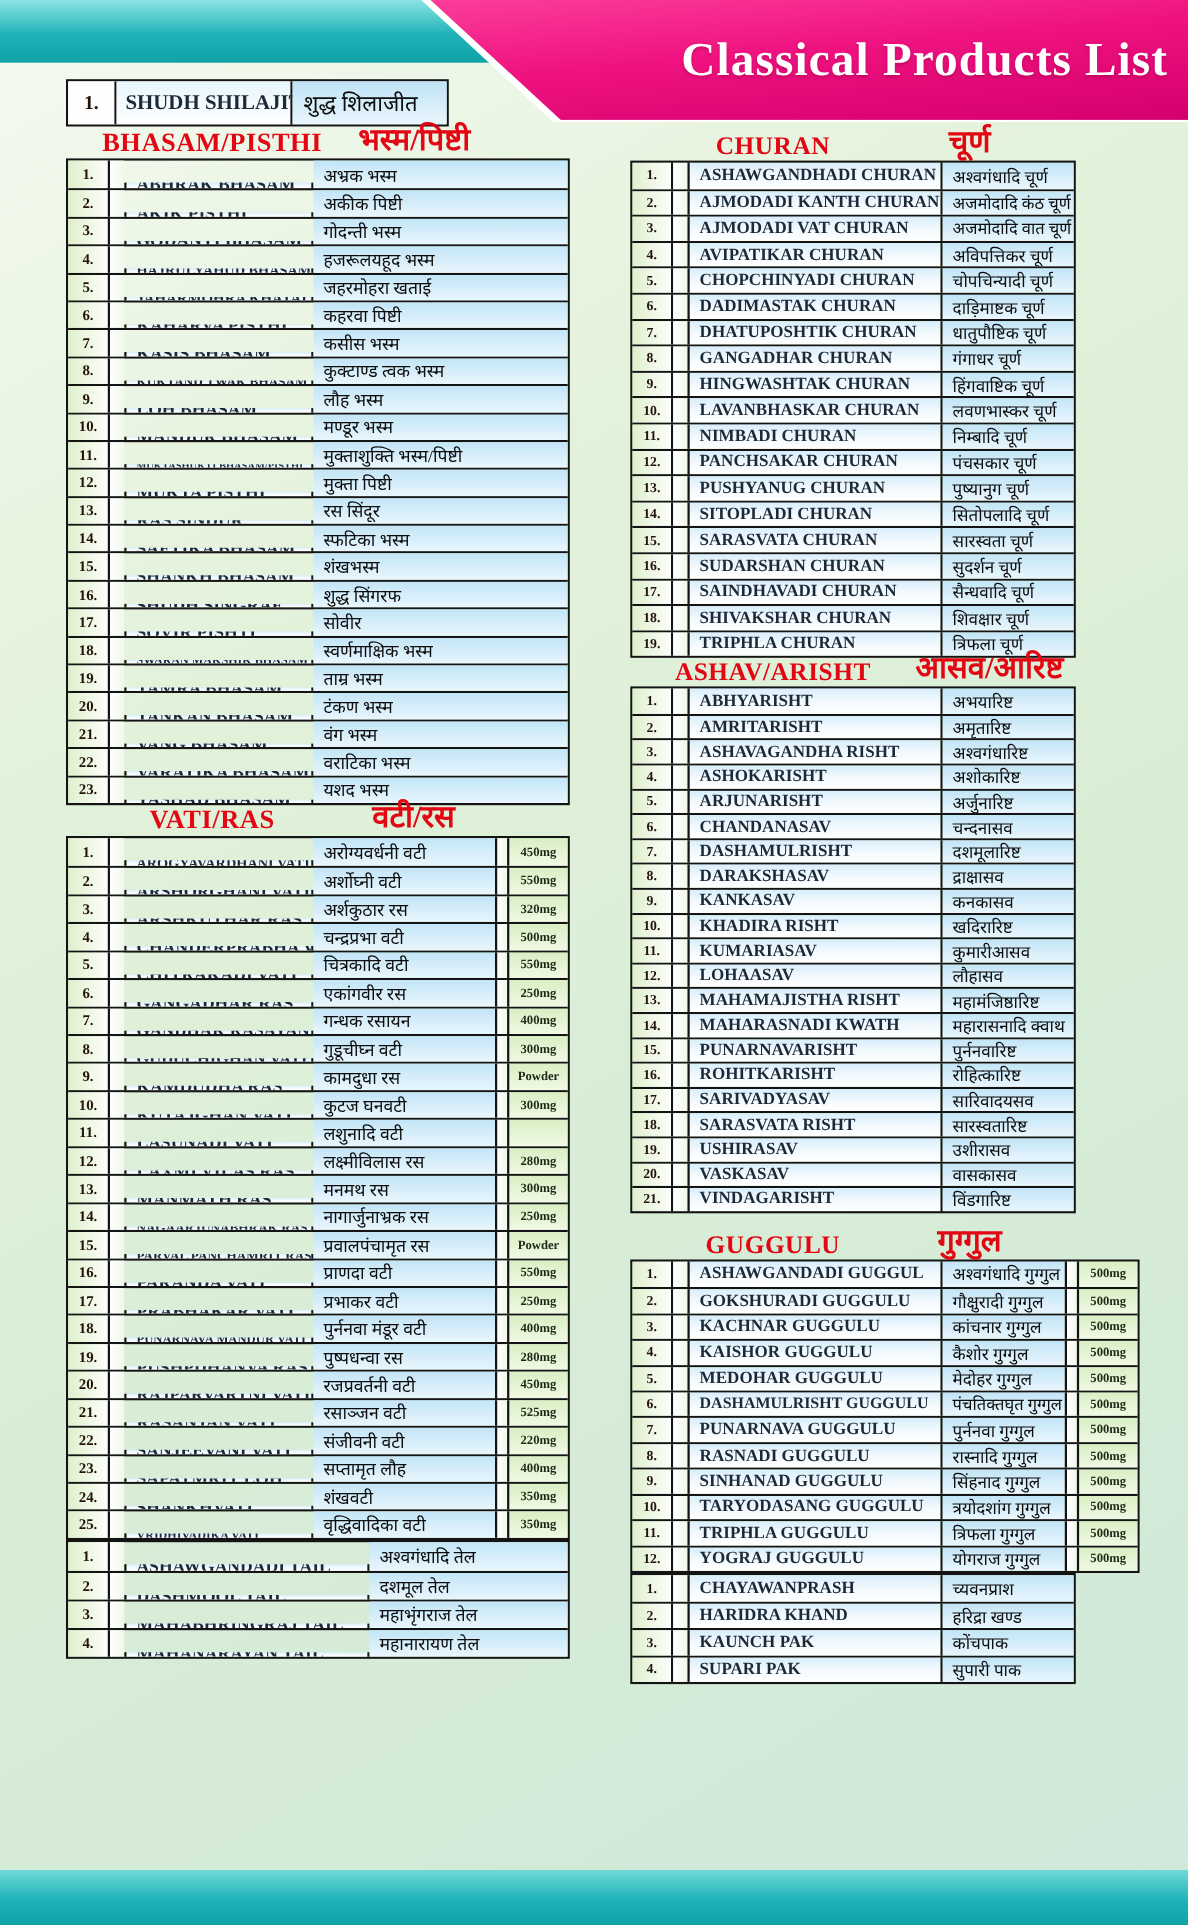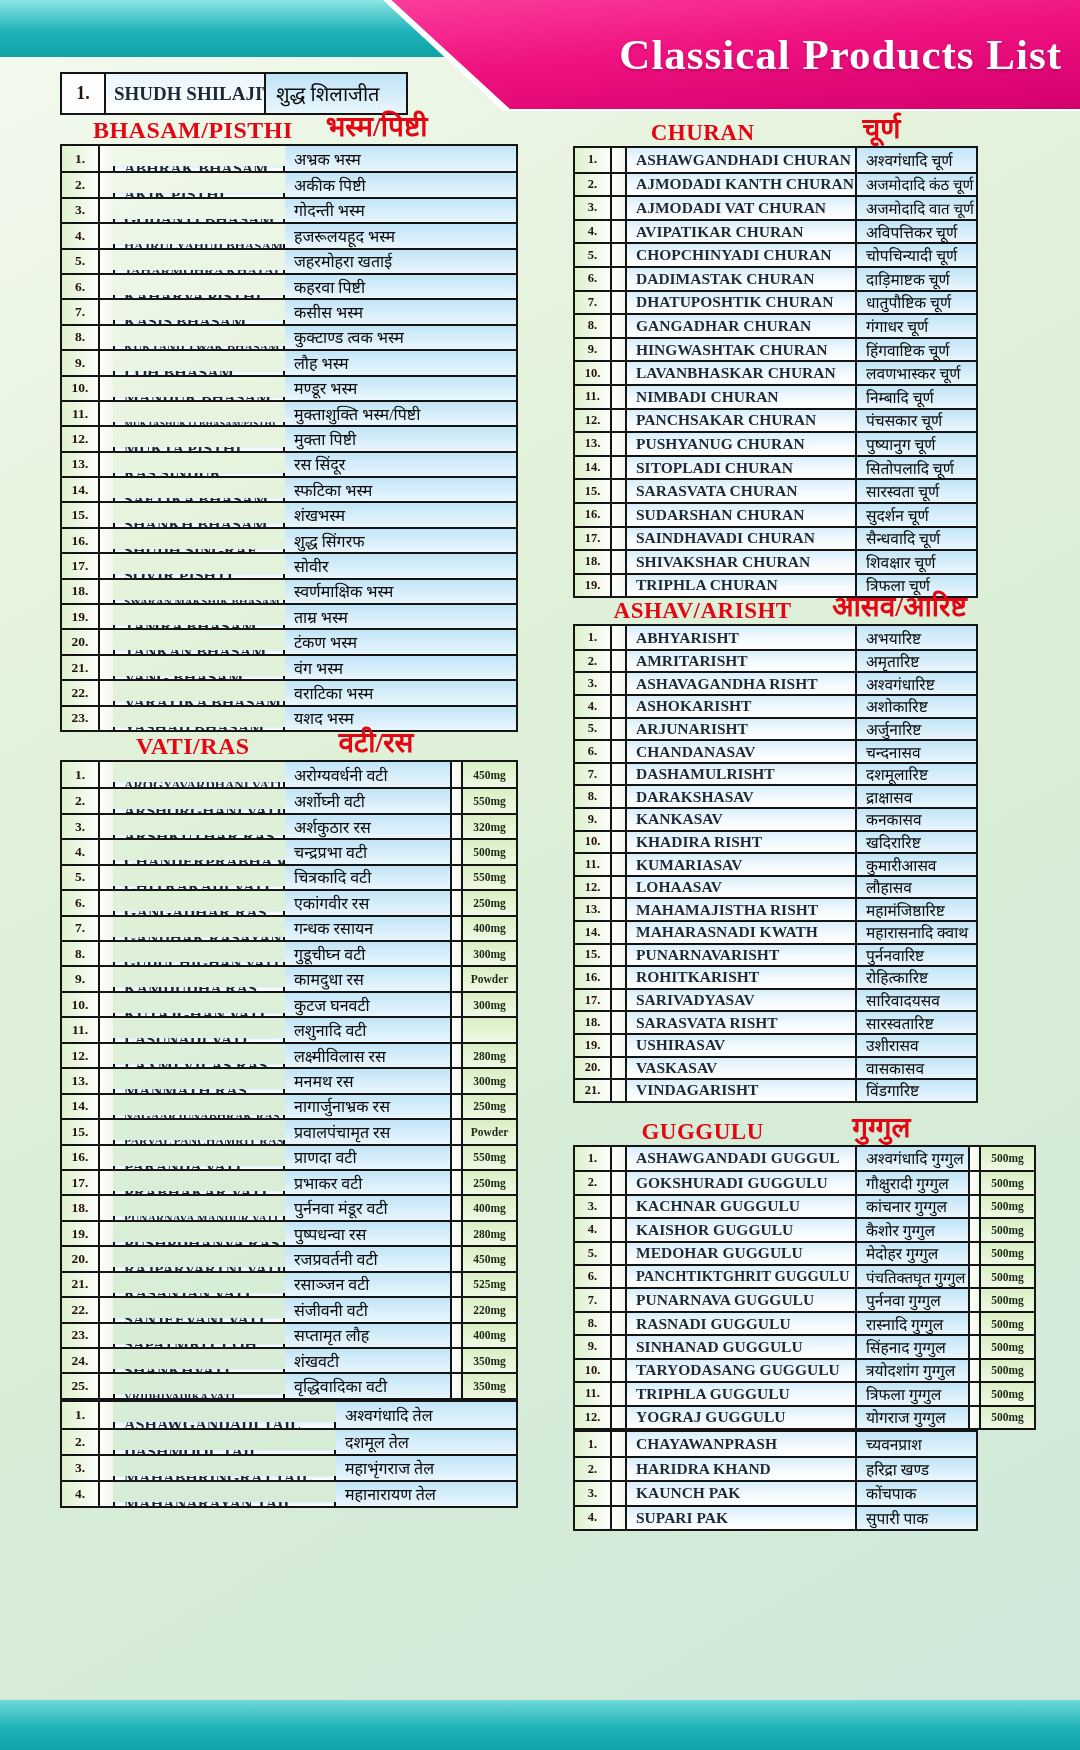--- a/index.html
+++ b/index.html
@@ -872,21 +872,21 @@
           <span class="cellgap"></span>
           <span class="cell en fit">MEDOHAR GUGGULU</span>
           <span class="cell hi fit">मेदोहर गुग्गुल</span>
           <span class="cellgap2"></span>
           <span class="cell mg">500mg</span>
         </div>
 
         <div class="row">
           <span class="cell num">6.</span>
           <span class="cellgap"></span>
-          <span class="cell en fit" style="font-size: 14.5px;">PANCHTIKTGHRIT GUGGULU</span>
+          <span class="cell en fit" style="font-size: 14.5px;">DASHAMULRISHT GUGGULU</span>
           <span class="cell hi fit" style="font-size: 15px;">पंचतिक्तघृत गुग्गुल</span>
           <span class="cellgap2"></span>
           <span class="cell mg">500mg</span>
         </div>
 
         <div class="row">
           <span class="cell num">7.</span>
           <span class="cellgap"></span>
           <span class="cell en fit">PUNARNAVA GUGGULU</span>
           <span class="cell hi fit">पुर्ननवा गुग्गुल</span>

